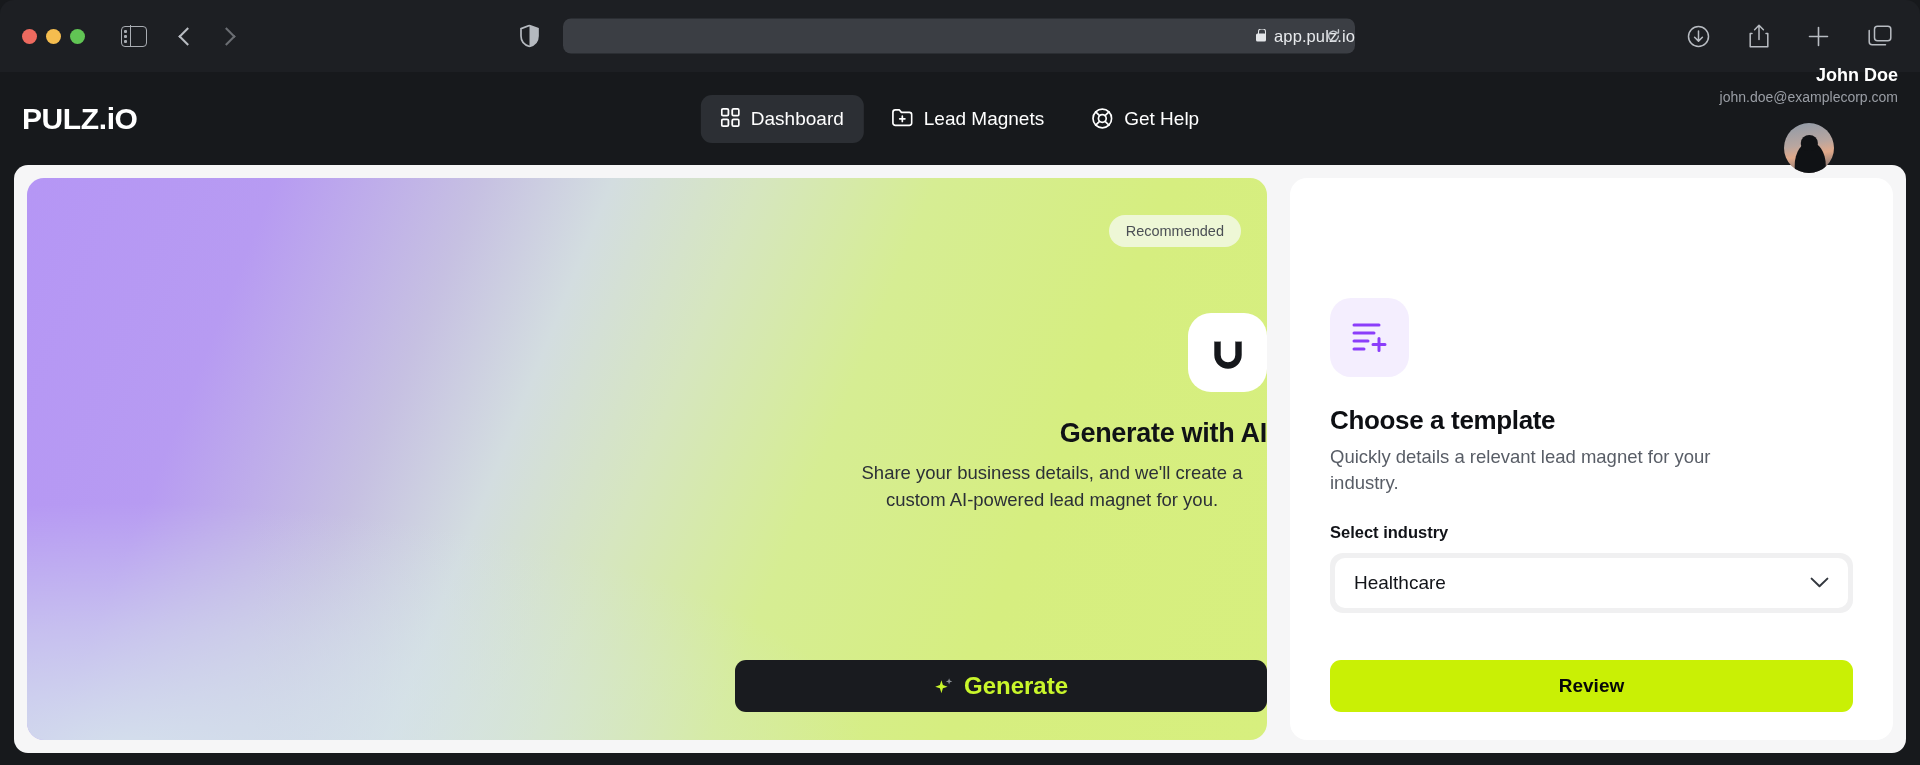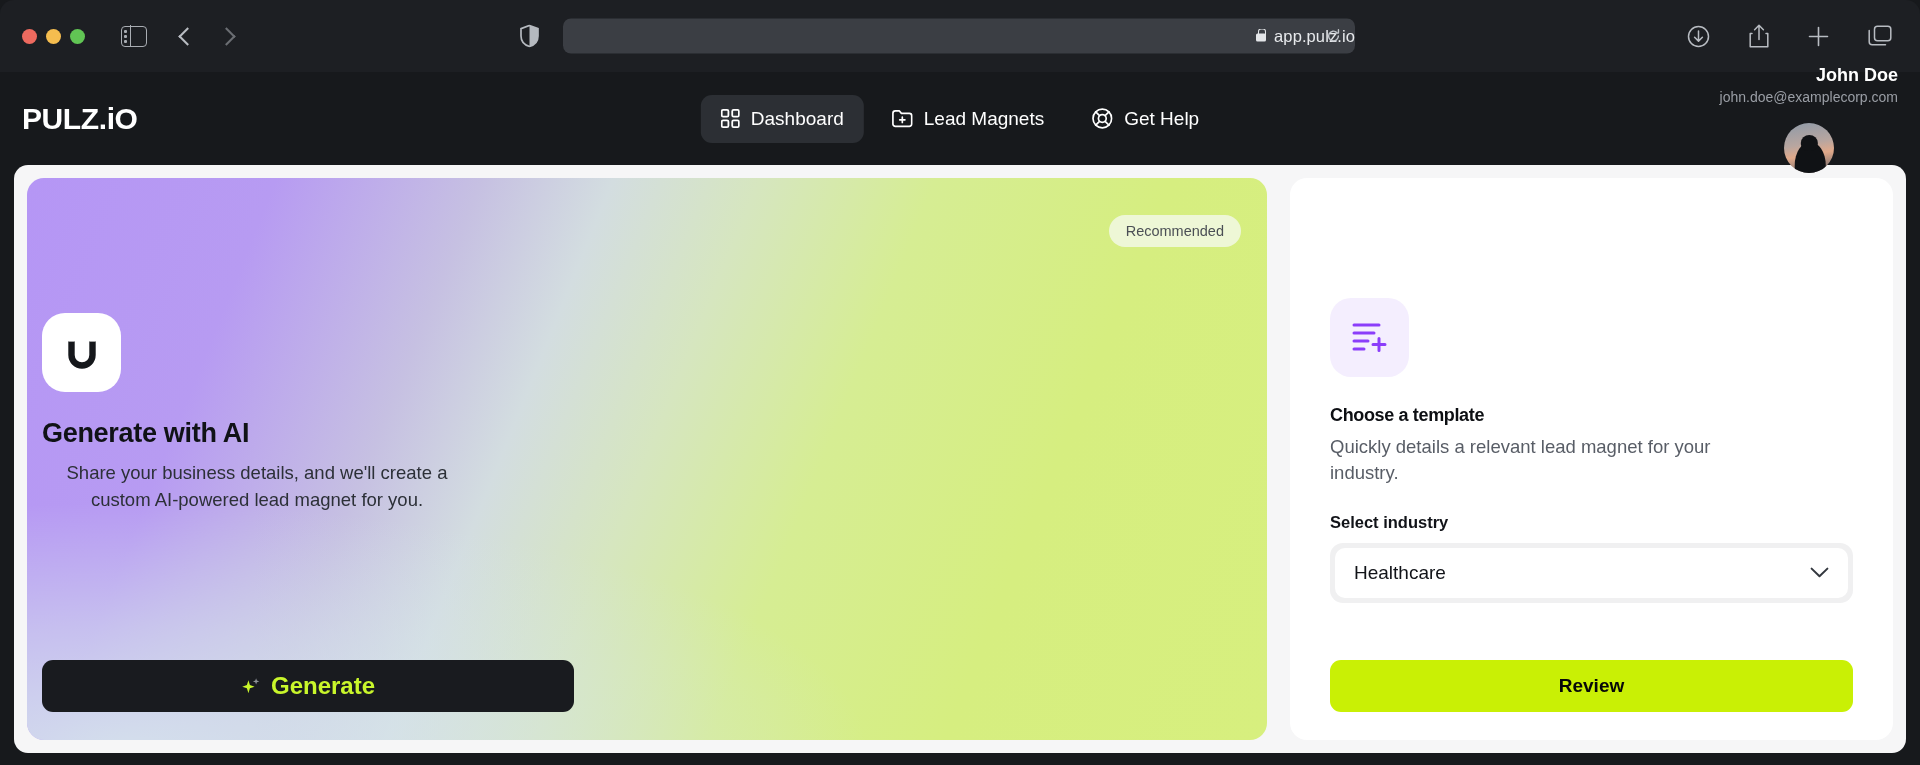--- a/index.html
+++ b/index.html
@@ -145,21 +145,21 @@
   .main-nav {
     position: absolute;
     left: 50%;
     transform: translateX(-50%);
     display: flex;
     align-items: center;
     gap: 8px;
   }
   .nav-item {
     display: flex;
-    align-items: center;
+    align-items: flex-start;
     gap: 11px;
     padding: 13px 20px;
     border-radius: 11px;
     color: #ffffff;
     font-size: 19px;
     cursor: pointer;
     white-space: nowrap;
   }
   .nav-item.active { background: #2c2f34; }
 
@@ -229,22 +229,22 @@
         #d6e6bf 50%,
         #d6ed93 62%,
         #d6ee80 78%,
         #d7ef7e 100%),
       linear-gradient(192deg,
         rgba(255,255,255,0) 45%,
         rgba(220,233,238,0.95) 85%);
     background-blend-mode: normal, multiply;
     display: flex;
     flex-direction: column;
-    align-items: flex-start;
-    padding: 52px 0 28px 15px;
+    align-items: flex-end;
+    padding: 52px 0 28px 0;
     overflow: hidden;
   }
   .generate-card .wash {
     position: absolute;
     inset: 0;
     background: radial-gradient(115% 85% at 8% 102%, rgba(214,228,236,0.92) 0%, rgba(214,228,236,0.5) 26%, rgba(214,228,236,0) 52%);
     pointer-events: none;
   }
   .rec-badge {
     position: absolute;
@@ -316,21 +316,21 @@
     margin-top: 78px;
     width: 79px; height: 79px;
     background: #f4eefe;
     border-radius: 21px;
     display: flex;
     align-items: center;
     justify-content: center;
   }
   .panel-title {
     margin-top: 28px;
-    font-size: 18px;
+    font-size: 26px;
     font-weight: 700;
     color: #0d0f13;
     letter-spacing: -0.35px;
   }
   .panel-sub {
     margin-top: 8px;
     font-size: 18.5px;
     color: #585d66;
     line-height: 1.42;
     max-width: 420px;

